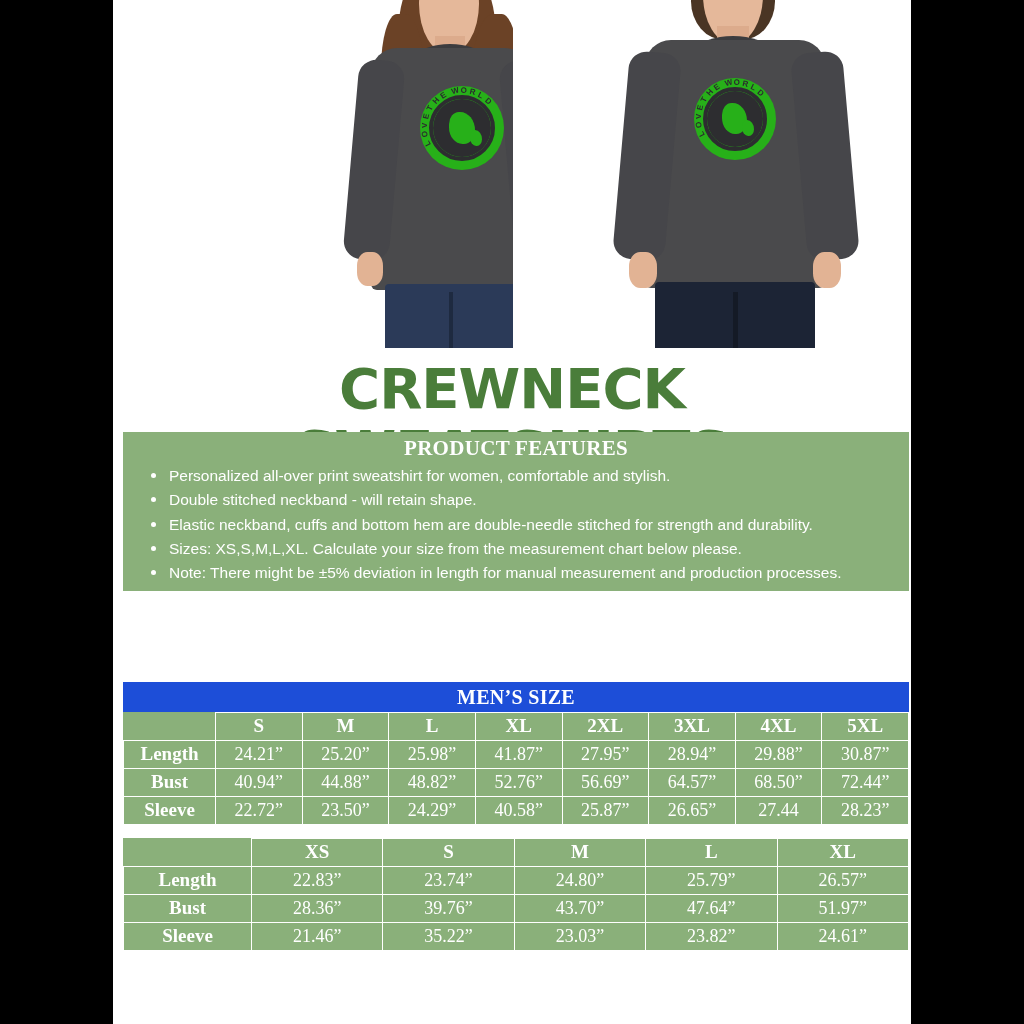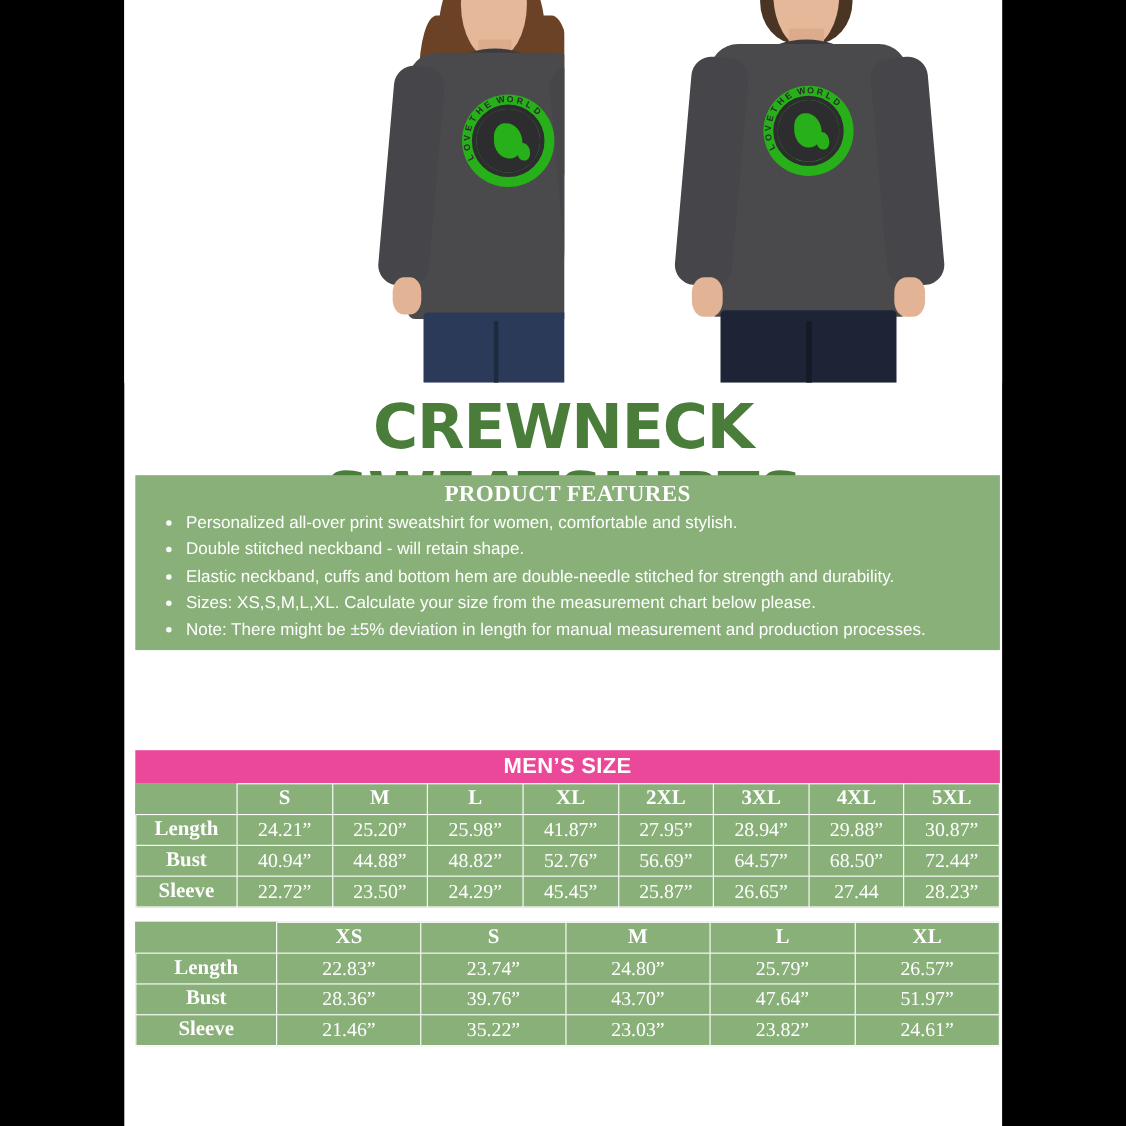--- a/index.html
+++ b/index.html
@@ -205,22 +205,22 @@
   #women-table-wrap { top: 838px; }
 
   table.size {
     width: 100%;
     border-collapse: collapse;
     color: #ffffff;
     background: #8ab07a;
     table-layout: fixed;
   }
   table.size caption {
-    background: #ec4899;
-    font-family: Liberation Sans, sans-serif;
+    background: #1d4ed8;
+    font-family: Liberation Serif, serif;
     font-weight: bold;
     font-size: 20px;
     padding: 4px 0 3px 0;
     color: #ffffff;
     letter-spacing: 0.3px;
   }
   table.size th, table.size td {
     border: 1px solid #ffffff;
     text-align: center;
     font-family: "Liberation Serif", serif;
@@ -386,21 +386,21 @@
           <td>56.69”</td>
           <td>64.57”</td>
           <td>68.50”</td>
           <td>72.44”</td>
         </tr>
         <tr>
           <th class="rowhdr">Sleeve</th>
           <td>22.72”</td>
           <td>23.50”</td>
           <td>24.29”</td>
-          <td>45.45”</td>
+          <td>40.58”</td>
           <td>25.87”</td>
           <td>26.65”</td>
           <td>27.44</td>
           <td>28.23”</td>
         </tr>
       </tbody>
     </table>
   </div>
 
   <div class="table-wrap" id="women-table-wrap">

